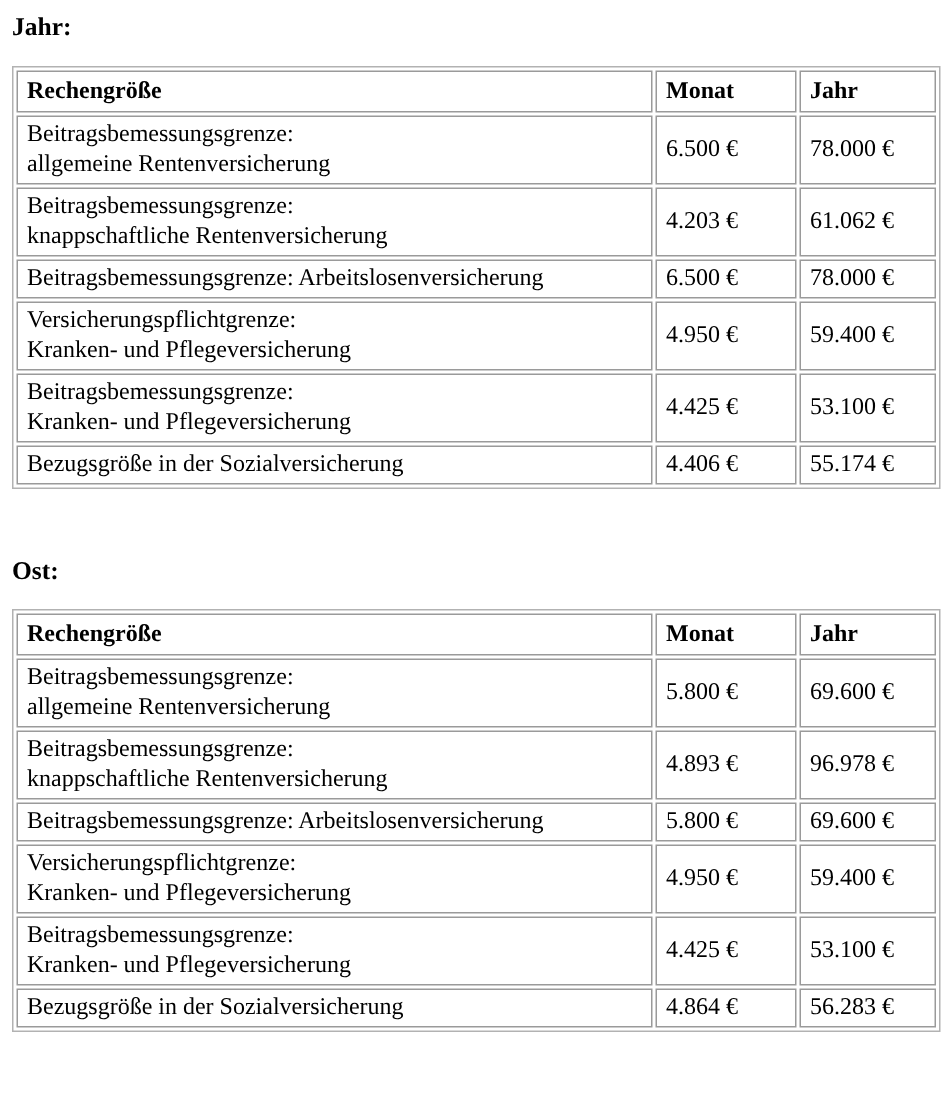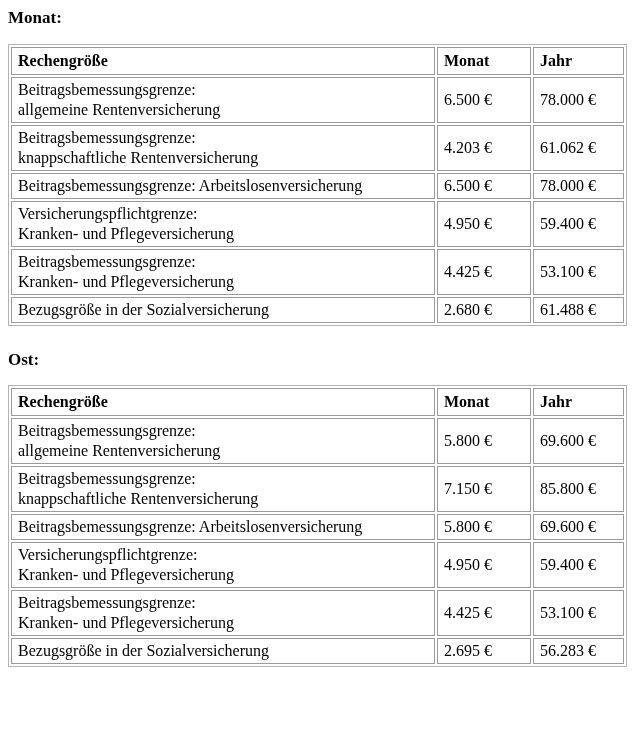--- a/index.html
+++ b/index.html
@@ -16,21 +16,21 @@
     color: #000000;
     overflow: hidden;
   }
   .section-heading {
     font-size: 17px;
     font-weight: bold;
     line-height: 1.15;
     margin: 0 0 16px 0;
   }
   .section-ost {
-    margin-top: 24px;
+    margin-top: 45px;
   }
   table.data-table {
     border-collapse: separate;
     border-spacing: 2px;
     width: 617px;
     table-layout: fixed;
     border: 1px solid #b2b2b2;
     background: #ffffff;
   }
   table.data-table th,
@@ -51,21 +51,21 @@
   }
   col.col-label { width: 424px; }
   col.col-monat { width: 94px; }
   col.col-jahr  { width: 91px; }
   .lbl-line { display: block; }
 </style>
 </head>
 <body>
 
 <div class="section section-west">
-  <p class="section-heading">Monat:</p>
+  <p class="section-heading">Jahr:</p>
   <table class="data-table">
     <colgroup>
       <col class="col-label">
         <col class="col-monat">
         <col class="col-jahr">
     </colgroup>
     <thead>
       <tr>
         <th>Rechengröße</th>
         <th>Monat</th>
@@ -111,22 +111,22 @@
             <span class="lbl-line">Kranken- und Pflegeversicherung</span>
           </td>
         <td>4.425 €</td>
         <td>53.100 €</td>
       </tr>
       <tr>
         <td>
             <span class="lbl-line">Bezugsgröße in der Sozialversicherung</span>
             <span class="lbl-line"></span>
           </td>
-        <td>2.680 €</td>
-        <td>61.488 €</td>
+        <td>4.406 €</td>
+        <td>55.174 €</td>
       </tr>
     </tbody>
   </table>
 </div>
 
 <div class="section section-ost">
   <p class="section-heading">Ost:</p>
   <table class="data-table">
     <colgroup>
       <col class="col-label">
@@ -147,22 +147,22 @@
             <span class="lbl-line">allgemeine Rentenversicherung</span>
           </td>
         <td>5.800 €</td>
         <td>69.600 €</td>
       </tr>
       <tr>
         <td>
             <span class="lbl-line">Beitragsbemessungsgrenze:</span>
             <span class="lbl-line">knappschaftliche Rentenversicherung</span>
           </td>
-        <td>7.150 €</td>
-        <td>85.800 €</td>
+        <td>4.893 €</td>
+        <td>96.978 €</td>
       </tr>
       <tr>
         <td>
             <span class="lbl-line">Beitragsbemessungsgrenze: Arbeitslosenversicherung</span>
             <span class="lbl-line"></span>
           </td>
         <td>5.800 €</td>
         <td>69.600 €</td>
       </tr>
       <tr>
@@ -179,18 +179,18 @@
             <span class="lbl-line">Kranken- und Pflegeversicherung</span>
           </td>
         <td>4.425 €</td>
         <td>53.100 €</td>
       </tr>
       <tr>
         <td>
             <span class="lbl-line">Bezugsgröße in der Sozialversicherung</span>
             <span class="lbl-line"></span>
           </td>
-        <td>2.695 €</td>
+        <td>4.864 €</td>
         <td>56.283 €</td>
       </tr>
     </tbody>
   </table>
 </div>
 
 </body></html>

